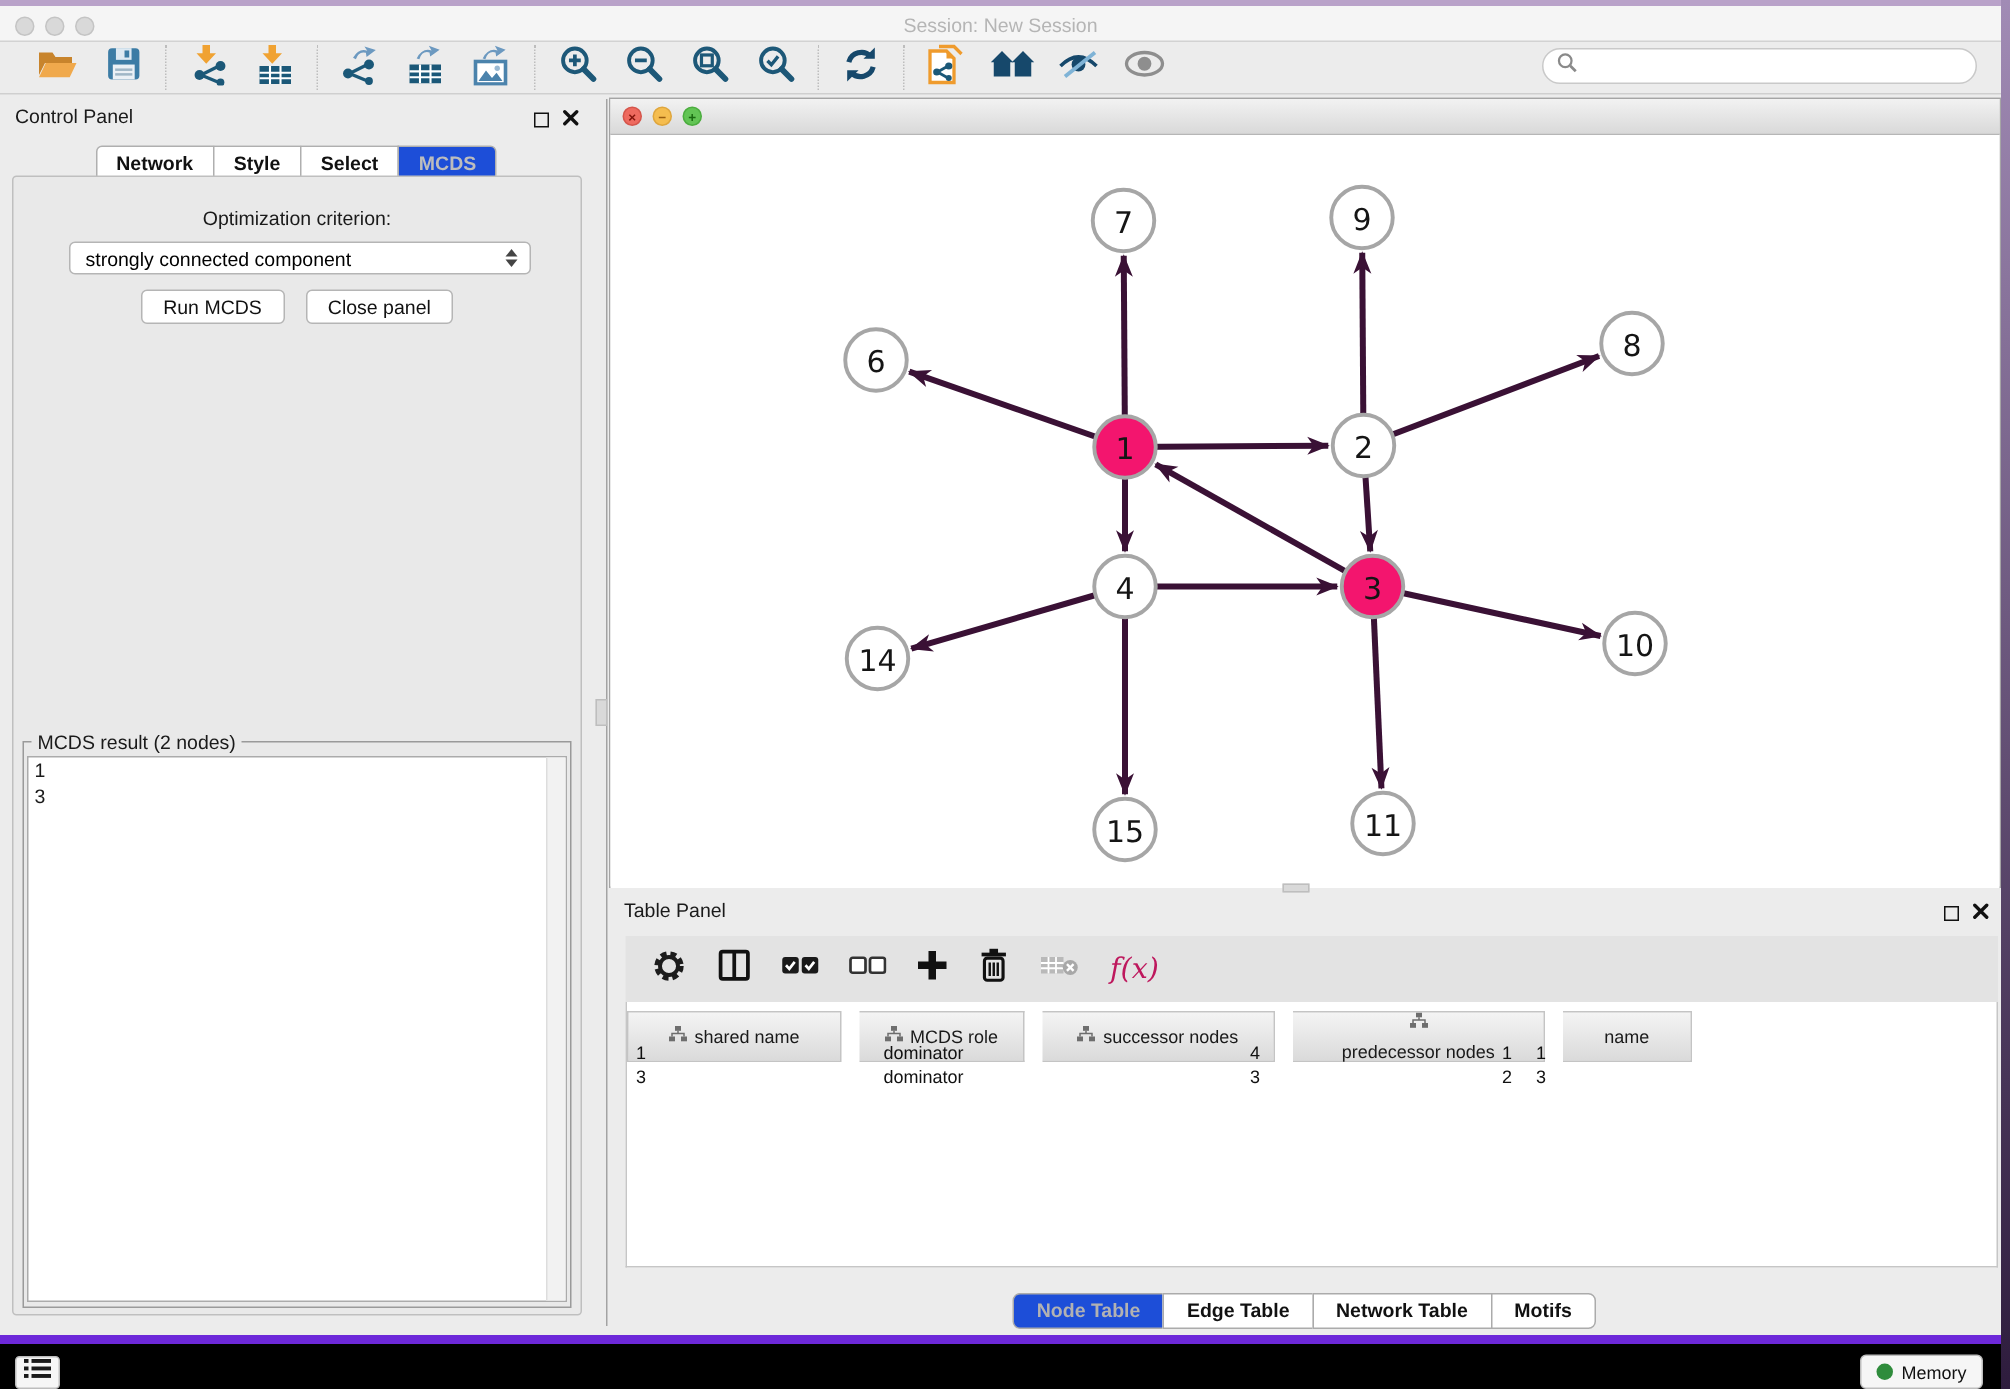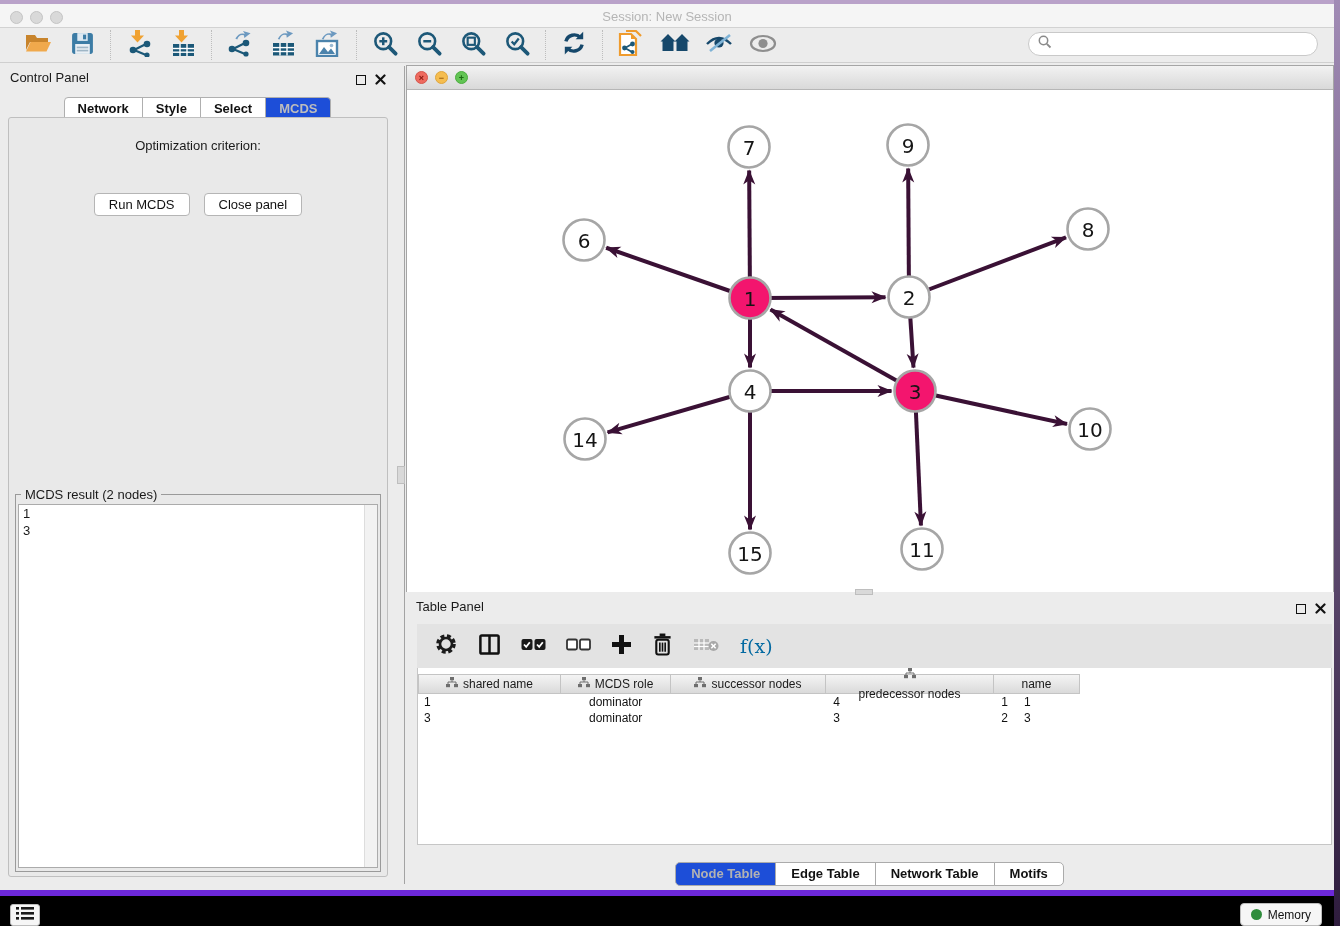--- a/index.html
+++ b/index.html
@@ -103,21 +103,21 @@
   .edge { stroke:var(--edge-color,#3A1135); stroke-width:4; }
 
   
   .table-panel { position:absolute; left:406px; top:595px; width:928px; height:293px; }
   .tp-toolbar { position:absolute; left:11px; top:29px; width:915px; height:44px;
     background:#E3E3E3; display:flex; align-items:center; gap:20px;
     padding-left:17px; }
   .tp-btn { display:flex; align-items:center; justify-content:center; height:30px; }
   .table-wrap { position:absolute; left:11px; top:73px; width:915px; height:177px;
     background:#FFF; border:1px solid #C6C6C6; border-top:none; }
-  .thead { position:absolute; left:0; top:6px; height:20px; display:flex; }
+  .thead { position:absolute; left:0; top:6px; height:34px; display:flex;gap:12px; }
   .th { background:linear-gradient(#F4F4F4,#DADADA); border:1px solid #C4C4C4;
     border-left:none; display:flex; align-items:center; justify-content:center;
     gap:5px; font-size:12px; color:#1A1A1A; }
   .th:first-child { border-left:1px solid #C4C4C4; }
   .th:nth-child(1){ width:143px; } .th:nth-child(2){ width:110px; }
   .th:nth-child(3){ width:155px; } .th:nth-child(4){ width:168px;flex-direction:column; }
   .th:nth-child(5){ width:86px; }
   .tbody { position:absolute; left:0; top:26px; width:100%; }
   .tr { display:flex; height:16px; }
   .td { font-size:12px; color:#111; padding:1px 8px 0 6px; }
@@ -126,22 +126,22 @@
   .td:nth-child(3){ width:155px; text-align:right; }
   .td:nth-child(4){ width:168px; text-align:right; }
   .td:nth-child(5){ width:86px; text-align:left; padding-left:8px; }
   .tp-tabs { position:absolute; left:0; bottom:2px; width:100%; display:flex;
     justify-content:center; }
   .tp-tab { font-size:13px; font-weight:700; color:#111; background:#FFF;
     border:1px solid #ABABAB; padding:3px 15px 4px; margin-left:-1px; }
   .tp-tab:first-child { border-top-left-radius:5px; border-bottom-left-radius:5px; }
   .tp-tab:last-child { border-top-right-radius:5px; border-bottom-right-radius:5px; }
   .tp-tab.selected { background:#1d4ed8; color:#B2B2B2; }
-  .fx-label { font-family:"DejaVu Serif",serif; 
-    font-size:19px; color:#0369a1; }
+  .fx-label { font-family:"DejaVu Serif",serif; font-style:italic;
+    font-size:19px; color:#be185d; }
 
   
   .statusbar { position:absolute; left:0; top:890px; width:1334px; height:36px;
     background:#000000; border-top:6px solid #6d28d9; }
   .list-btn { position:absolute; left:10px; top:8px; width:30px; height:22px;
     background:#F6F6F6; border:1px solid #BDBDBD; border-radius:3px;
     display:flex; align-items:center; justify-content:center; }
   .memory-btn { position:absolute; right:12px; top:7px; height:23px;
     background:#F6F6F6; border:1px solid #BDBDBD; border-radius:4px;
     display:flex; align-items:center; gap:6px; padding:0 10px; font-size:12px;
@@ -341,20 +341,27 @@
           </svg></span>
     </div>
     <div class="cp-tabs">
         <div class="cp-tab">Network</div>
         <div class="cp-tab">Style</div>
         <div class="cp-tab">Select</div>
         <div class="cp-tab selected">MCDS</div>
       </div>
     <div class="cp-box">
       <div class="opt-label">Optimization criterion:</div>
+      <div class="opt-select">
+        <span class="val">strongly connected component</span>
+        <span class="updown">
+            <i class="up"></i>
+            <i class="down"></i>
+          </span>
+      </div>
       <div class="cp-buttons">
         <button class="push-btn">Run MCDS</button>
         <button class="push-btn">Close panel</button>
       </div>
       <div class="result-fieldset">
         <div class="result-legend">MCDS result (2 nodes)</div>
         <div class="result-area">
           <div id="result-lines">
               <div class="result-line">1</div>
               <div class="result-line">3</div>

